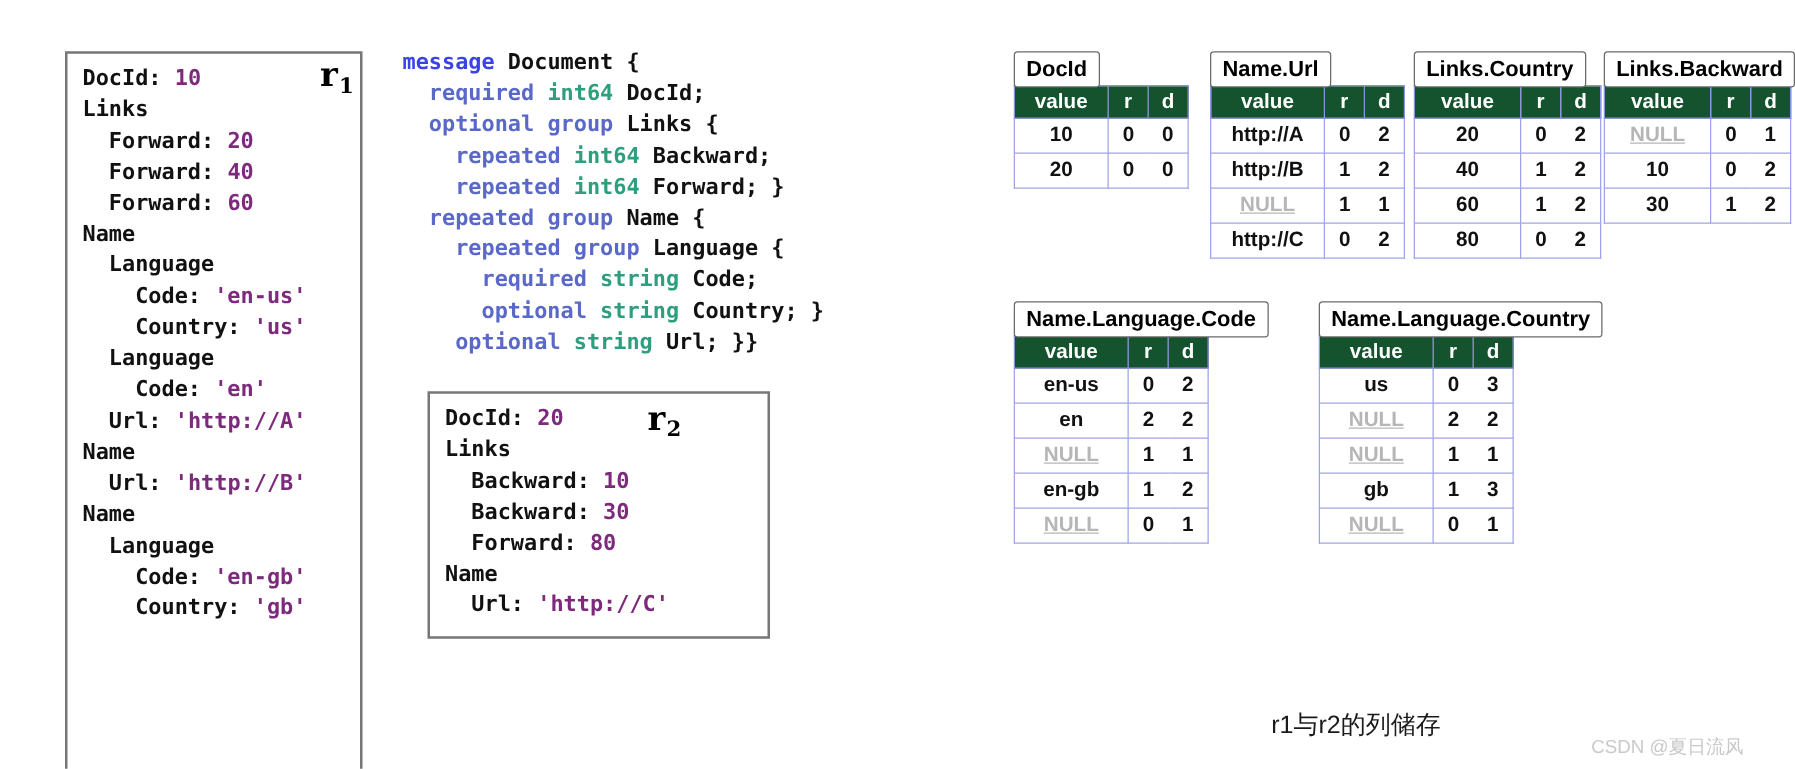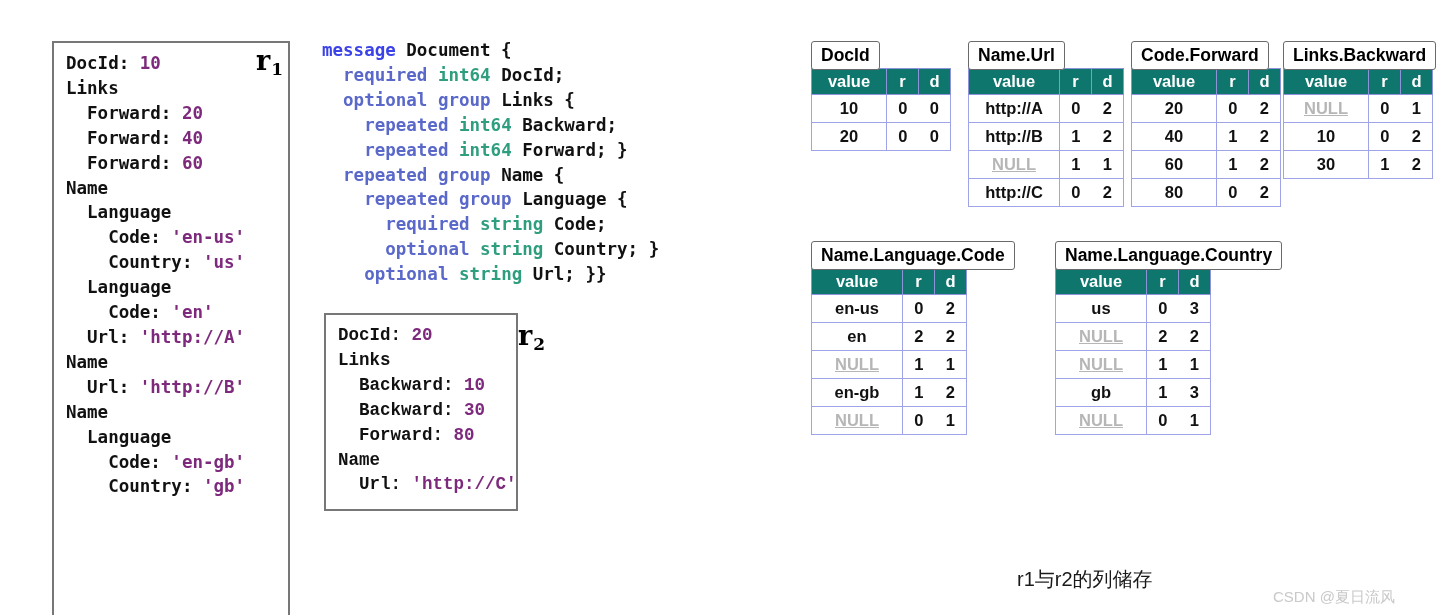--- a/index.html
+++ b/index.html
@@ -24,21 +24,21 @@
     box-sizing: border-box;
     font-family: "DejaVu Sans Mono", "Liberation Mono", monospace;
     font-size: 17.5px;
     font-weight: bold;
     line-height: 24.9px;
     color: #111111;
     padding: 8px 10px 8px 12px;
     white-space: pre;
   }
   #record-r1 { left: 52px;  top: 41px;  width: 238px; height: 594px; }
-  #record-r2 { left: 324px; top: 313px; width: 194px; height: 198px; font-family: Liberation Mono, monospace; }
+  #record-r2 { left: 342px; top: 313px; width: 274px; height: 198px; }
 
   .rec-line { display: block; }
   .rec-key  { color: #111111; }
   .rec-val  { color: #7d2a7d; }
 
   .record-label {
     position: absolute;
     font-family: "DejaVu Serif", "Liberation Serif", serif;
     font-weight: bold;
     font-size: 27px;
@@ -105,21 +105,21 @@
   .col-table-grid td {
     border: 1px solid #9fa4e8;
     font-size: 16.5px;
     font-weight: bold;
     text-align: center;
     padding: 0;
     height: 27px;
     font-family: "Liberation Sans", sans-serif;
   }
   .col-table-grid thead th {
-    background: #0f766e;
+    background: #14532d;
     color: #ffffff;
     border-color: #8e92d9;
     height: 25px;
   }
   .col-table-grid thead th.hdr-sep {
     border-left: 1px solid #9fa4e8;
   }
   .col-table-grid td {
     background: #ffffff;
     color: #111111;
@@ -237,21 +237,21 @@
             <td class="w-rd cell-rd cell-r">1</td>
             <td class="w-rd cell-rd cell-d">1</td>
           </tr>
           <tr>
             <td class="w-value-md">http://C</td>
             <td class="w-rd cell-rd cell-r">0</td>
             <td class="w-rd cell-rd cell-d">2</td>
           </tr>
         </tbody>
       </table></div>
-    <div class="col-table" style="left: 1131px; top: 41px;"><div class="col-table-label">Code.Forward</div><table class="col-table-grid">
+    <div class="col-table" style="left: 1131px; top: 41px;"><div class="col-table-label">Links.Country</div><table class="col-table-grid">
         <thead>
           <tr>
             <th class="w-value-lg">value</th>
             <th class="w-rd hdr-sep">r</th>
             <th class="w-rd">d</th>
           </tr>
         </thead>
         <tbody>
           <tr>
             <td class="w-value-lg">20</td>

